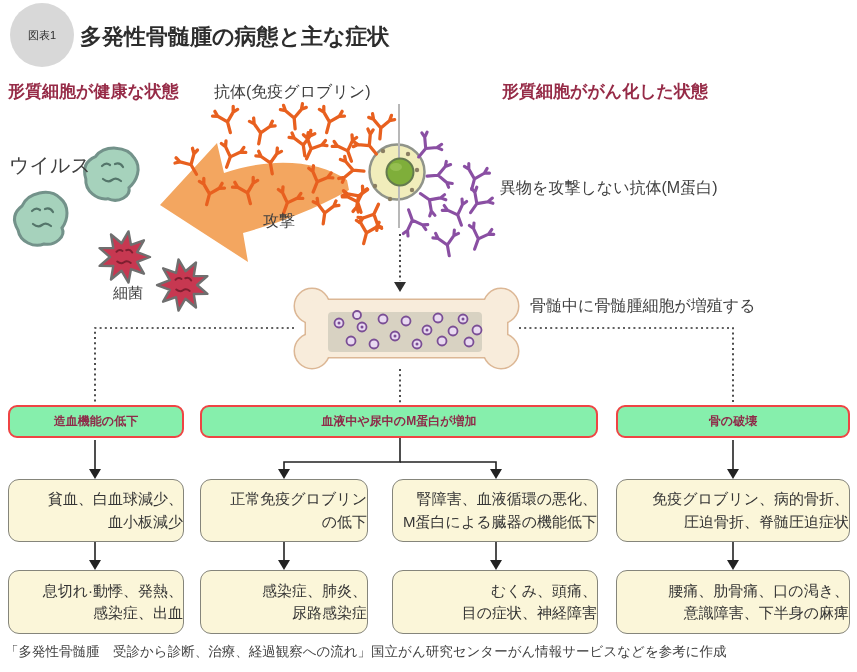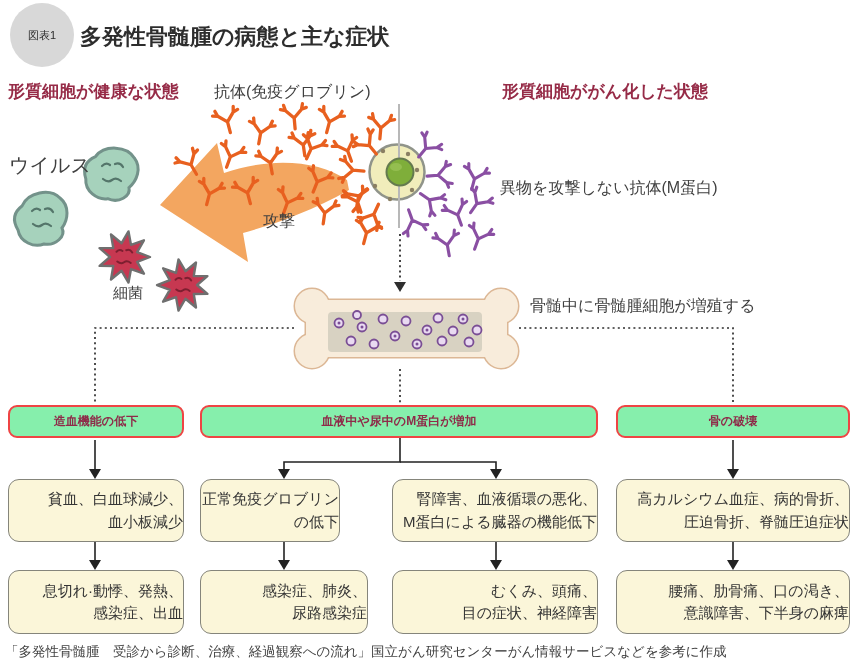--- a/index.html
+++ b/index.html
@@ -204,30 +204,30 @@
   <div class="lbl" style="left:500px;top:178px;">異物を攻撃しない抗体(M蛋白)</div>
 
   <div class="hdr-box" style="left:8px;top:405px;width:176px;">造血機能の低下</div>
   <div class="hdr-box" style="left:200px;top:405px;width:398px;">血液中や尿中のM蛋白が増加</div>
   <div class="hdr-box" style="left:616px;top:405px;width:234px;">骨の破壊</div>
 
   <div class="sym-box" style="left:8px;top:479px;width:176px;height:63px;">
     <span>貧血、白血球減少、</span>
     <span>血小板減少</span>
   </div>
-  <div class="sym-box" style="left:200px;top:479px;width:140px;height:63px;">
+  <div class="sym-box" style="left:200px;top:479px;width:168px;height:63px;">
     <span>正常免疫グロブリン</span>
     <span>の低下</span>
   </div>
   <div class="sym-box" style="left:392px;top:479px;width:206px;height:63px;">
     <span>腎障害、血液循環の悪化、</span>
     <span>M蛋白による臓器の機能低下</span>
   </div>
   <div class="sym-box" style="left:616px;top:479px;width:234px;height:63px;">
-    <span>高カルシウム血症、病的骨折、</span>
+    <span>免疫グロブリン、病的骨折、</span>
     <span>圧迫骨折、脊髄圧迫症状</span>
   </div>
 
   <div class="sym-box" style="left:200px;top:570px;width:168px;height:64px;">
     <span>感染症、肺炎、</span>
     <span>尿路感染症</span>
   </div>
   <div class="sym-box" style="left:8px;top:570px;width:176px;height:64px;">
     <span>息切れ·動悸、発熱、</span>
     <span>感染症、出血</span>

